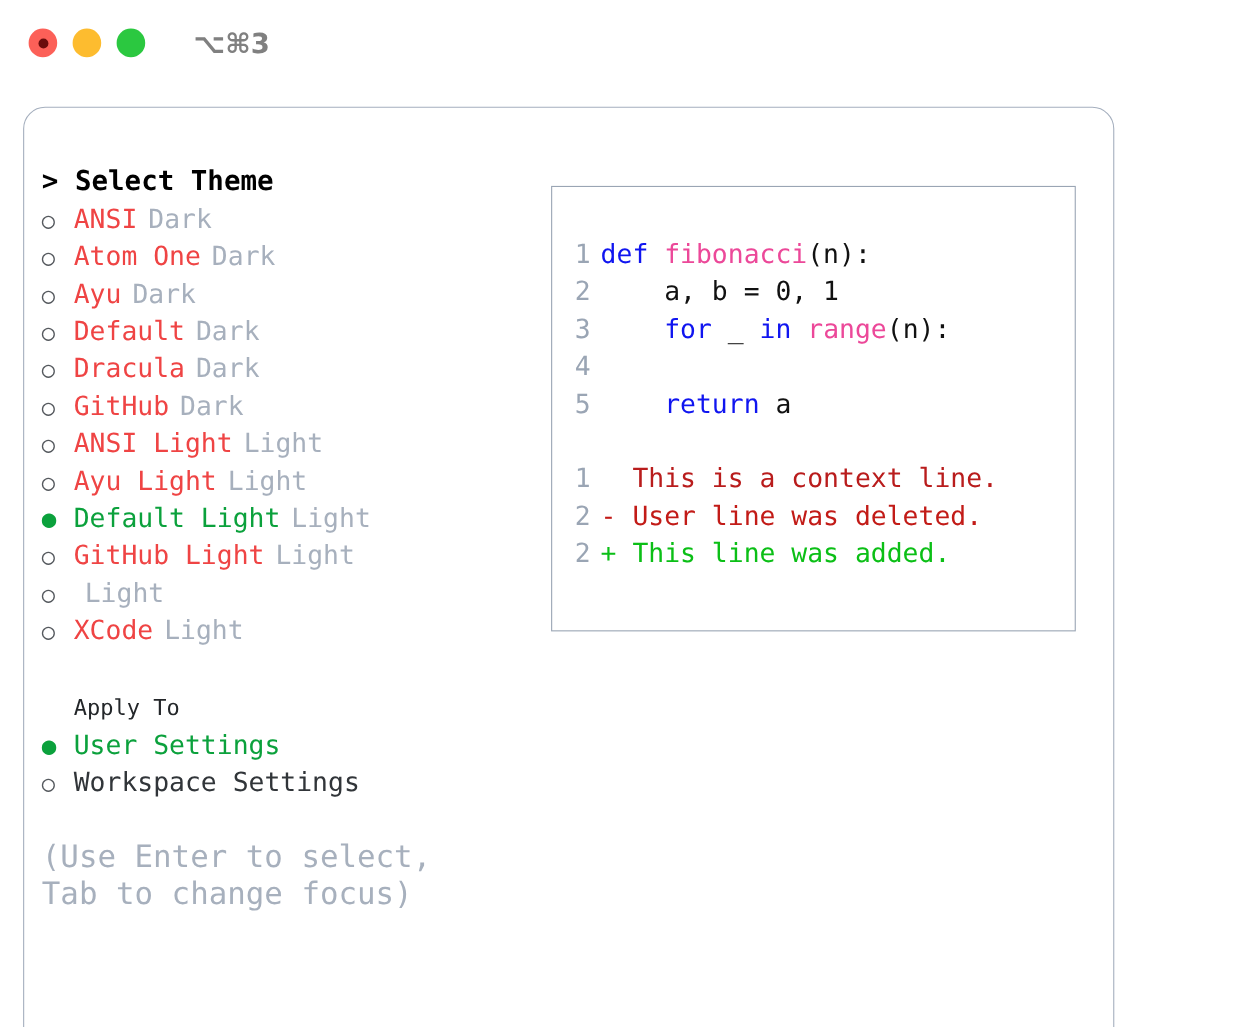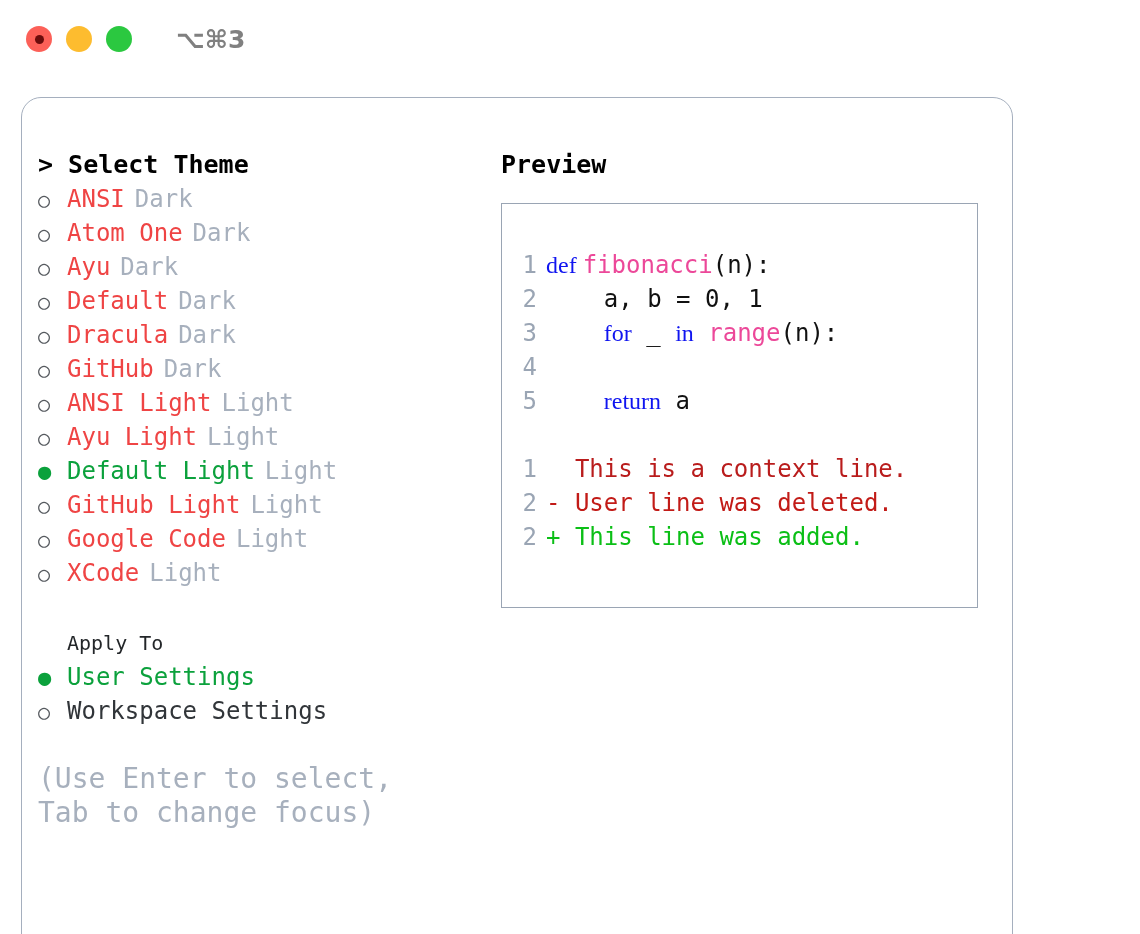--- a/index.html
+++ b/index.html
@@ -204,21 +204,21 @@
   .ln {
     width: 44px;
     flex: 0 0 44px;
     text-align: right;
     color: #9aa5b4;
     padding-right: 9px;
     box-sizing: border-box;
   }
   .code-text { color: #111111; }
 
-  .tok-kw   { color: #1015f0; font-family: Liberation Serif, serif; }
+  .tok-kw   { color: #1015f0; }
   .tok-fn   { color: #ec4899; text-align: right; }
   .tok-pl   { color: #111111; }
 
   .diff-gap { height: 34px; }
   .diff-ctx { color: #b91c1c; }
   .diff-del { color: #c21b17; }
   .diff-add { color: #0bbf16; }
 </style>
 </head>
 <body>
@@ -245,38 +245,37 @@
             <div class="theme-row"><span class="marker">○</span><span class="theme-name">ANSI</span><span class="theme-cat">Dark</span></div>
             <div class="theme-row"><span class="marker">○</span><span class="theme-name">Atom One</span><span class="theme-cat">Dark</span></div>
             <div class="theme-row"><span class="marker">○</span><span class="theme-name">Ayu</span><span class="theme-cat">Dark</span></div>
             <div class="theme-row"><span class="marker">○</span><span class="theme-name">Default</span><span class="theme-cat">Dark</span></div>
             <div class="theme-row"><span class="marker">○</span><span class="theme-name">Dracula</span><span class="theme-cat">Dark</span></div>
             <div class="theme-row"><span class="marker">○</span><span class="theme-name">GitHub</span><span class="theme-cat">Dark</span></div>
             <div class="theme-row"><span class="marker">○</span><span class="theme-name">ANSI Light</span><span class="theme-cat">Light</span></div>
             <div class="theme-row"><span class="marker">○</span><span class="theme-name">Ayu Light</span><span class="theme-cat">Light</span></div>
             <div class="theme-row selected"><span class="marker on">●</span><span class="theme-name">Default Light</span><span class="theme-cat">Light</span></div>
             <div class="theme-row"><span class="marker">○</span><span class="theme-name">GitHub Light</span><span class="theme-cat">Light</span></div>
-            <div class="theme-row"><span class="marker">○</span><span class="theme-name">Google Code</span><span class="theme-cat">Light</span></div>
+            <div class="theme-row"><span class="marker">○</span><span class="theme-cat">Light</span></div>
             <div class="theme-row"><span class="marker">○</span><span class="theme-name">XCode</span><span class="theme-cat">Light</span></div>
           </div>
 
         <div class="section-gap"></div>
 
         <div class="section-title">Apply To</div>
 
         <div id="apply-list">
             <div class="apply-row selected"><span class="marker on">●</span><span class="apply-label">User Settings</span></div>
             <div class="apply-row"><span class="marker">○</span><span class="apply-label">Workspace Settings</span></div>
           </div>
 
         <div id="hint">(Use Enter to select, Tab to change focus)</div>
       </div>
 
       <div id="right-col">
-        <div class="preview-title">Preview</div>
         <div id="preview-box">
           <div id="code-block">
               <div class="code-line"><span class="ln">1</span><span class="code-text"><span class="tok-kw">def </span><span class="tok-fn">fibonacci</span><span class="tok-pl">(n):</span></span></div>
               <div class="code-line"><span class="ln">2</span><span class="code-text"><span class="tok-pl">    a, b = 0, 1</span></span></div>
               <div class="code-line"><span class="ln">3</span><span class="code-text"><span class="tok-pl">    </span><span class="tok-kw">for</span><span class="tok-pl"> _ </span><span class="tok-kw">in</span><span class="tok-pl"> </span><span class="tok-fn">range</span><span class="tok-pl">(n):</span></span></div>
               <div class="code-line"><span class="ln">4</span></div>
               <div class="code-line"><span class="ln">5</span><span class="code-text"><span class="tok-pl">    </span><span class="tok-kw">return</span><span class="tok-pl"> a</span></span></div>
             </div>
           <div class="diff-gap"></div>
           <div id="diff-block">

